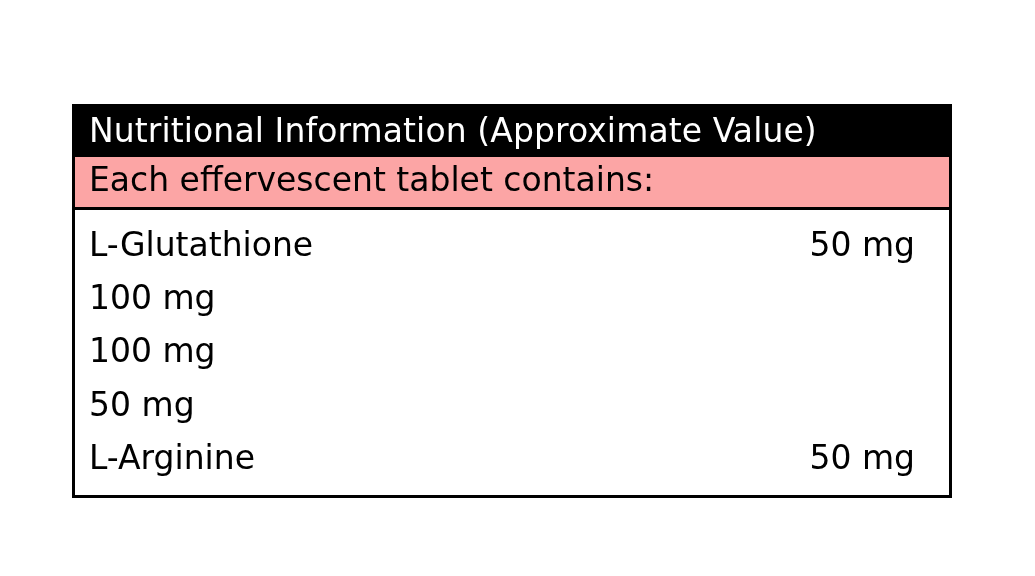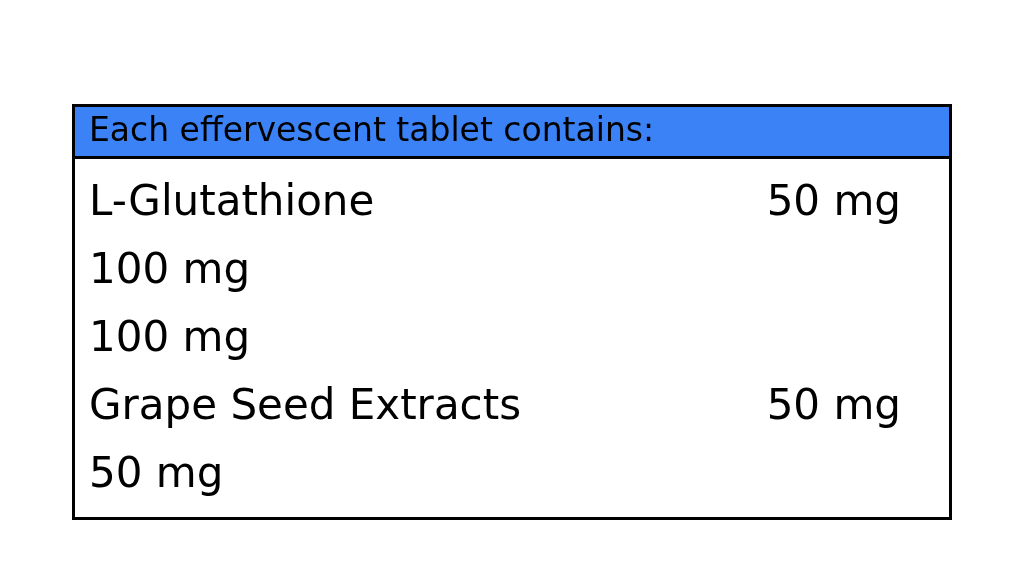--- a/index.html
+++ b/index.html
@@ -30,77 +30,78 @@
     background: #000000;
     color: #ffffff;
     padding: 4px 0 6px 14px;
     font-size: 33px;
     line-height: 1.22;
     letter-spacing: 0.1px;
     white-space: nowrap;
   }
 
   .panel-subheader {
-    background: #3b82f6;
+    background: #fca5a5;
     color: #000000;
     padding: 3px 0 6px 14px;
     font-size: 33px;
     line-height: 1.22;
     border-bottom: 3px solid #000000;
     white-space: nowrap;
   }
 
   .ingredients {
     padding: 8px 0 10px 0;
   }
 
   .ingredient-row {
     display: flex;
     align-items: flex-start;
     justify-content: space-between;
-    padding: 0 48px 0 14px;
-    font-size: 42px;
+    padding: 0 34px 0 14px;
+    font-size: 33px;
     line-height: 1.62;
     white-space: nowrap;
   }
 
   .ingredient-name {
     text-align: left;
   }
 
   .ingredient-amount {
     text-align: right;
   }
 </style>
 </head>
 <body>
 
 <div class="panel">
 
+  <div class="panel-header">Nutritional Information (Approximate Value)</div>
 
   <div class="panel-subheader">Each effervescent tablet contains:</div>
 
   <div class="ingredients">
 
     <div class="ingredient-row">
       <span class="ingredient-name">L-Glutathione</span>
       <span class="ingredient-amount">50 mg</span>
     </div>
 
     <div class="ingredient-row">
       <span class="ingredient-amount">100 mg</span>
     </div>
 
     <div class="ingredient-row">
       <span class="ingredient-amount">100 mg</span>
     </div>
 
     <div class="ingredient-row">
-      <span class="ingredient-name">Grape Seed Extracts</span>
       <span class="ingredient-amount">50 mg</span>
     </div>
 
     <div class="ingredient-row">
+      <span class="ingredient-name">L-Arginine</span>
       <span class="ingredient-amount">50 mg</span>
     </div>
 
   </div>
 </div>
 
 </body></html>

